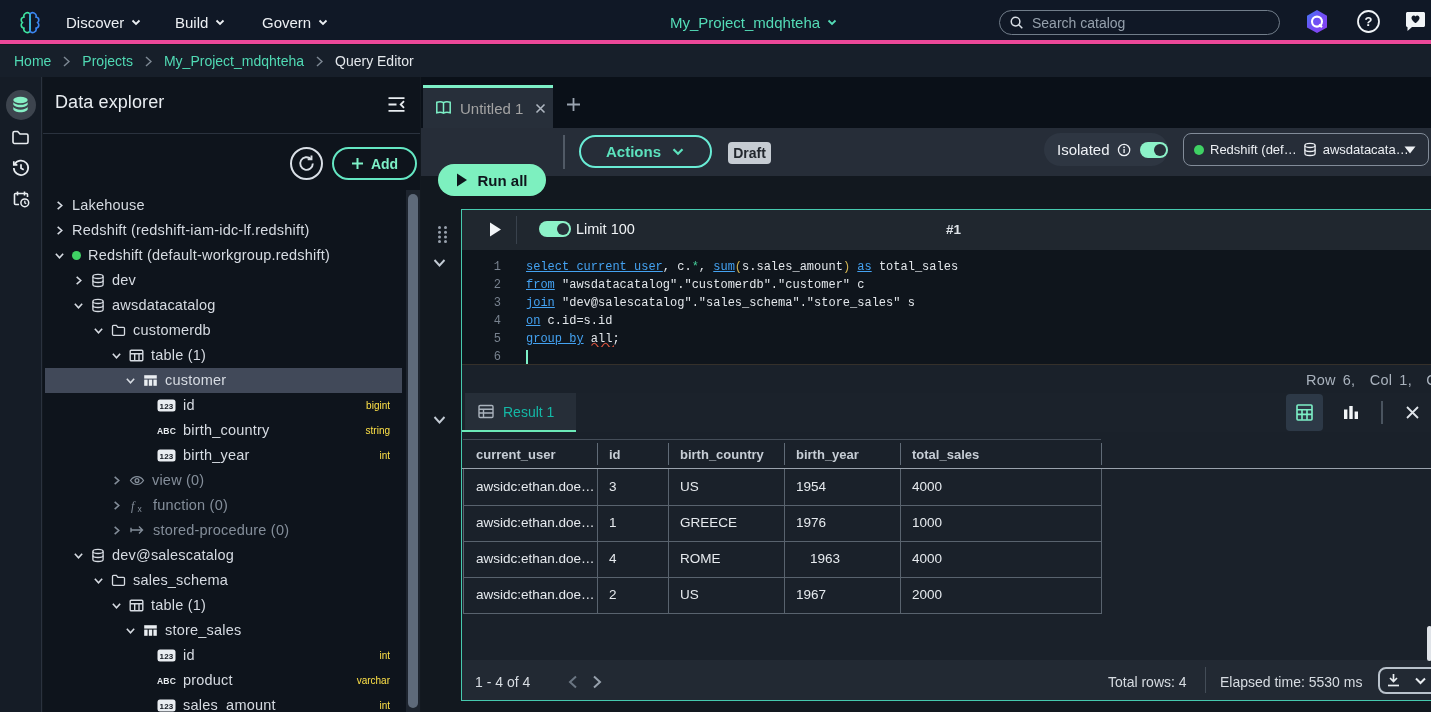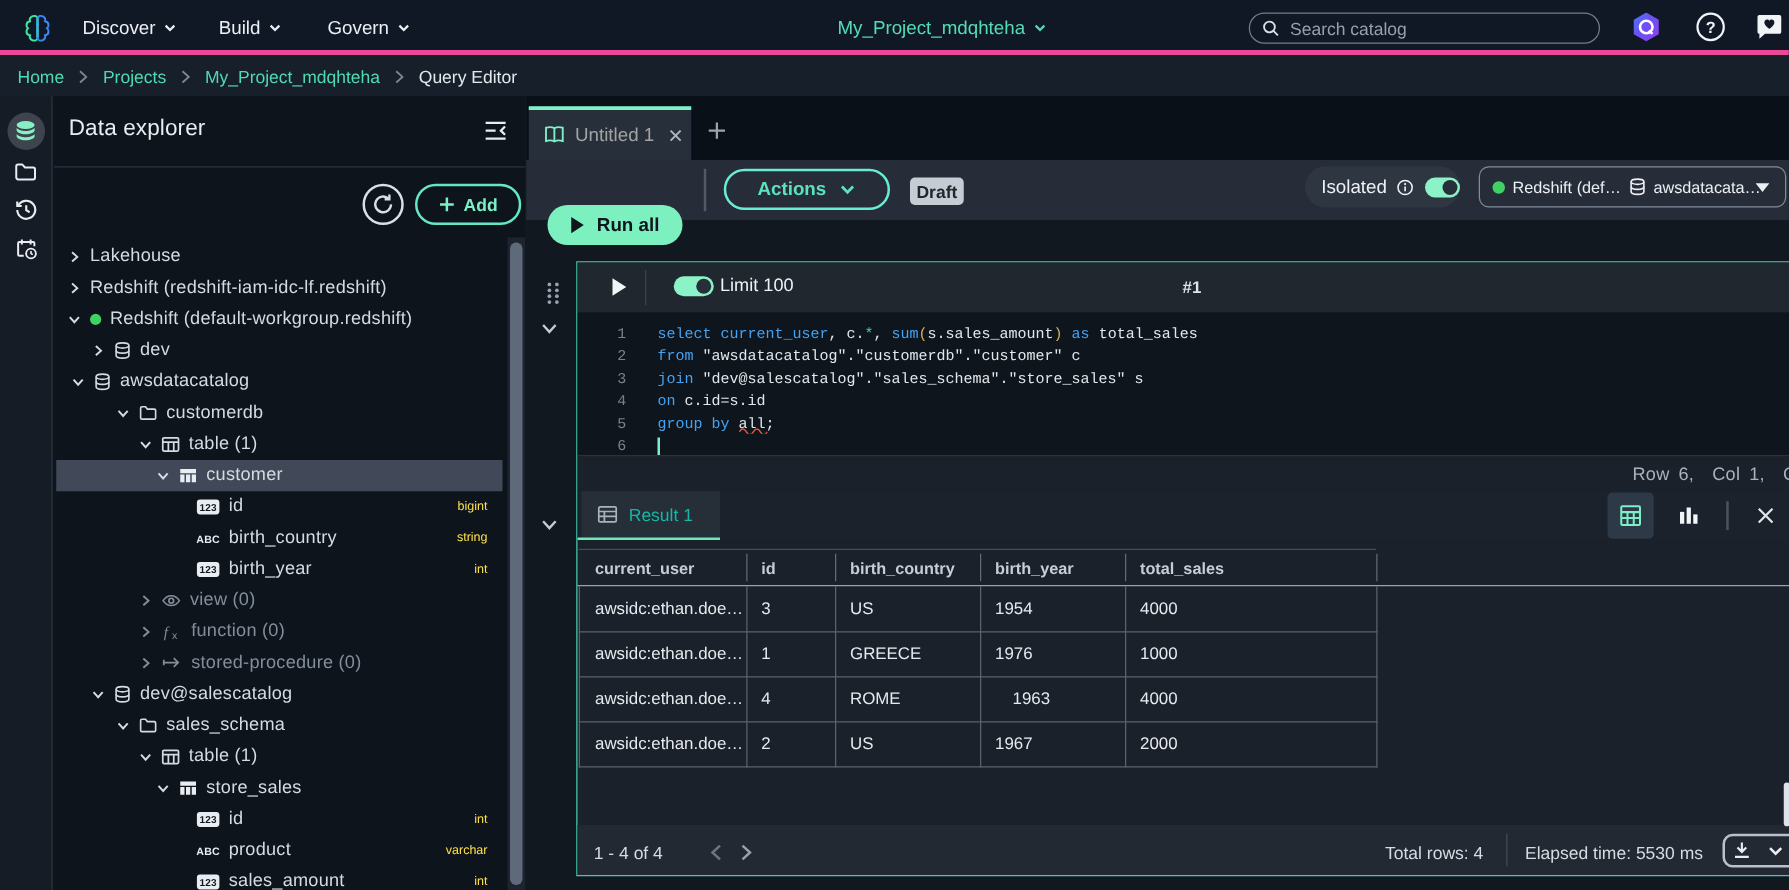--- a/index.html
+++ b/index.html
@@ -89,21 +89,21 @@
 
   
   .cell { position:absolute; left:40px; top:132px; width:976px; height:492px;
     border:1px solid #46c9ae; background:#1a212a; }
   .cellhead { position:absolute; left:0; top:0; width:100%; height:40px; background:#20272f; }
   .codearea { position:absolute; left:0; top:40px; width:100%; height:114px; background:#0f151c; }
   .gutter { position:absolute; left:0; top:8px; width:39px; text-align:right;
     font-family:"Liberation Mono", monospace; font-size:12px; line-height:18px; color:#78828f; }
   .code { position:absolute; left:64px; top:8px; font-family:"Liberation Mono", monospace;
     font-size:12px; line-height:18px; color:#e3e7eb; white-space:pre; }
-  .kw { color:#44a2f1; } .par { color:#d3b553; } .st { color:#47cf9a; }
+  .kw { color:#44a2f1;text-decoration:underline; } .par { color:#d3b553; } .st { color:#47cf9a; }
   .statusbar { position:absolute; left:0; top:154px; width:100%; height:29px; background:#1a212a; border-top:1px solid #35302a;
     color:#a9b2bd; font-size:14px; }
   .resbar { position:absolute; left:0; top:183px; width:100%; height:39px; background:#1b222b; }
   .restab { position:absolute; left:3px; top:0px; width:111px; height:37px; background:#262e38;
     display:flex; align-items:center; padding-left:13px; gap:9px; color:#14b8a6; font-size:14px; }
   .resunder { position:absolute; left:0px; top:37px; width:114px; height:2px; background:#6ceab8; }
   .resfoot { position:absolute; left:0; top:450px; width:100%; height:40px; background:#222933;
     display:flex; align-items:center; color:#d7dce2; font-size:14px; }
   .th { position:absolute; font-size:13px; font-weight:700; color:#c6cdd5; }
   .td { position:absolute; font-size:13.5px; color:#e6eaee; }
@@ -266,21 +266,21 @@
       <svg width="11" height="11" viewBox="0 0 12 12" fill="none">
         <path d="M4 2l4.5 4L4 10" stroke="#d6dbe2" stroke-width="1.7"></path>
       </svg>
       <svg width="14" height="15" viewBox="0 0 14 15" fill="none">
         <ellipse cx="7" cy="3.4" rx="5.1" ry="2.1" stroke="#d6dbe2" stroke-width="1.3"></ellipse>
         <path d="M1.9 3.4v8c0 1.2 2.3 2.1 5.1 2.1s5.1-.9 5.1-2.1v-8" stroke="#d6dbe2" stroke-width="1.3"></path>
         <path d="M1.9 7.4c0 1.2 2.3 2.1 5.1 2.1s5.1-.9 5.1-2.1" stroke="#d6dbe2" stroke-width="1.3"></path>
       </svg>
       <span>dev</span>
     </div>
-<div class="trow" style="left:14px;top:215.5px;width:347px">
+<div class="trow" style="left:30px;top:215.5px;width:347px">
       <svg width="11" height="11" viewBox="0 0 12 12" fill="none">
         <path d="M2 4l4 4.5L10 4" stroke="#d6dbe2" stroke-width="1.7"></path>
       </svg>
       <svg width="14" height="15" viewBox="0 0 14 15" fill="none">
         <ellipse cx="7" cy="3.4" rx="5.1" ry="2.1" stroke="#d6dbe2" stroke-width="1.3"></ellipse>
         <path d="M1.9 3.4v8c0 1.2 2.3 2.1 5.1 2.1s5.1-.9 5.1-2.1v-8" stroke="#d6dbe2" stroke-width="1.3"></path>
         <path d="M1.9 7.4c0 1.2 2.3 2.1 5.1 2.1s5.1-.9 5.1-2.1" stroke="#d6dbe2" stroke-width="1.3"></path>
       </svg>
       <span>awsdatacatalog</span>
     </div>

